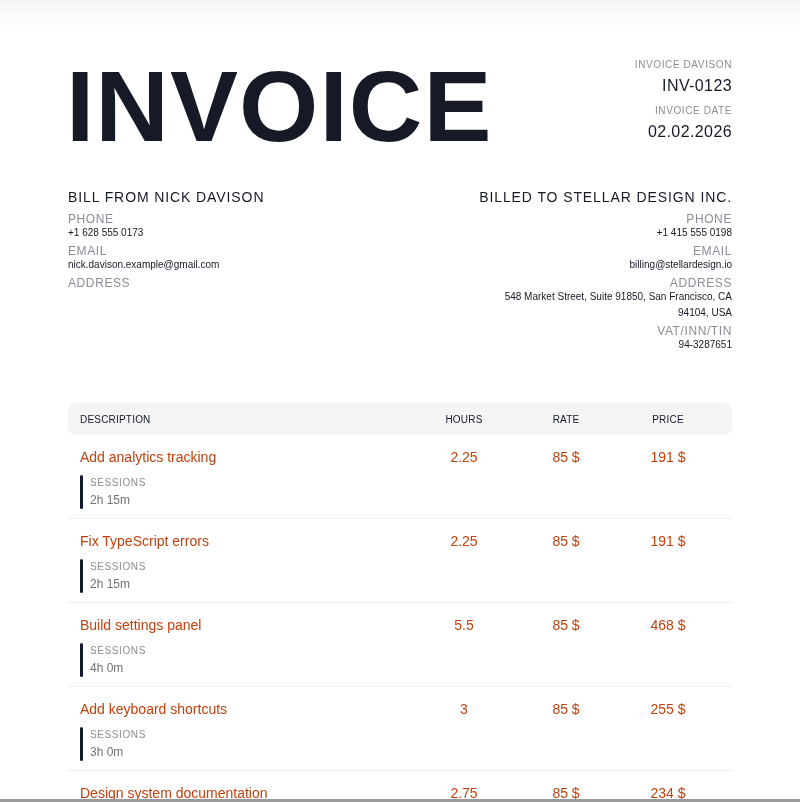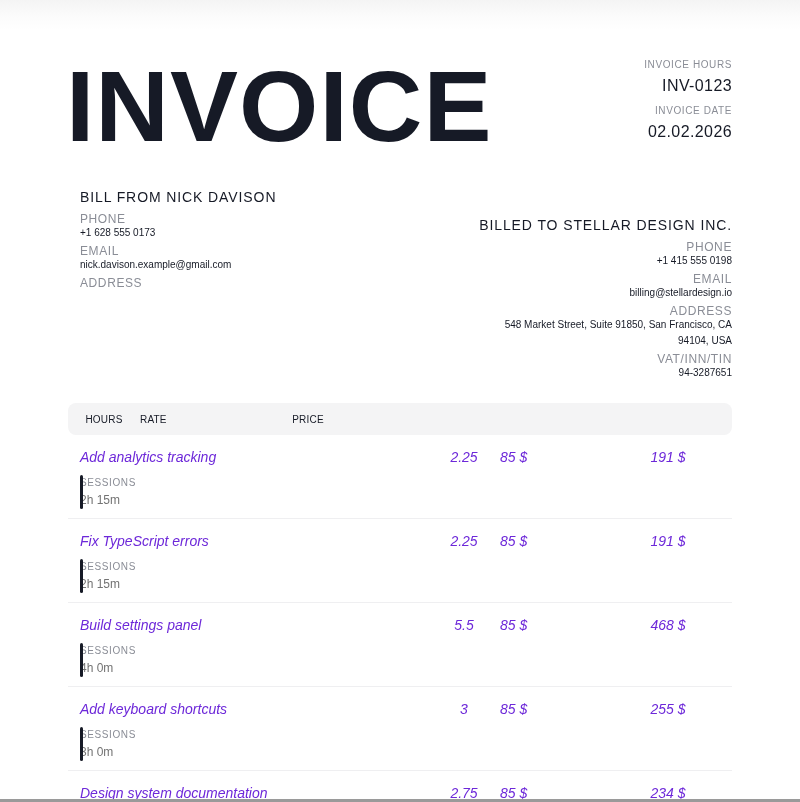--- a/index.html
+++ b/index.html
@@ -9,52 +9,52 @@
     background: linear-gradient(to bottom, #f4f4f4 0%, #fbfbfb 50%, #ffffff 100%); }
   .page { position: absolute; left: 68px; top: 0; width: 664px; }
   .title { position: absolute; left: -2px; top: 56px; font-size: 100px; font-weight: 700;
     letter-spacing: 1px; line-height: 1; color: #161a26; transform: scaleX(1.02); transform-origin: left; }
   .meta { position: absolute; right: 0; top: 59px; text-align: right; width: 200px; }
   .meta-label { font-size: 10px; color: #8a8d96; letter-spacing: 0.6px; line-height: 12px; }
   .meta-value { font-size: 16px; color: #161a26; letter-spacing: 0.4px; line-height: 20px; margin-top: 5px; }
   .meta-gap { height: 9px; }
   .meta-value.date { font-size: 16px; }
   .party { position: absolute; top: 188px; width: 332px; }
-  .party.from { left: 12px; }
-  .party.to { right: 0; text-align: right; margin-top: 28px; }
+  .party.from { left: 0; }
+  .party.to { right: 0; text-align: right; }
   .party-title { font-size: 14px; letter-spacing: 0.9px; color: #161a26; line-height: 18px; margin-bottom: 7px; }
   .field-label { font-size: 12px; color: #8a8d96; letter-spacing: 0.6px; line-height: 12px; margin-top: 4px; }
   .field-value { font-size: 10px; color: #161a26; line-height: 16px; margin-bottom: 2px; }
   .table { position: absolute; left: 0; top: 403px; width: 664px; }
   .thead { height: 32px; background: #f4f4f5; border-radius: 8px; display: flex; align-items: center;
     font-size: 10px; color: #161a26; letter-spacing: 0.2px; }
   .col-desc { width: 360px; padding-left: 12px; }
   .col-hours { width: 72px; text-align: center; }
-  .col-rate { width: 132px; text-align: left; }
+  .col-rate { width: 132px; text-align: center; }
   .col-price { width: 72px; text-align: center; }
   .row { height: 84px; border-bottom: 1px solid #efeff1; position: relative; }
-  .row-main { display: flex; padding-top: 13px; font-size: 14px; color: #6d28d9; line-height: 18px; font-style: italic; }
+  .row-main { display: flex; padding-top: 13px; font-size: 14px; color: #c2410c; line-height: 18px; }
   .row-main .col-desc { padding-left: 12px; }
-  .sessions { position: absolute; left: 12px; top: 40px; height: 34px; }
+  .sessions { position: absolute; left: 12px; top: 40px; padding-left: 10px; height: 34px; }
   .sessions-bar { position: absolute; left: 0; top: 0; width: 3px; height: 34px; background: #161a26; border-radius: 2px; }
   .sessions-label { font-size: 10px; color: #8a8d96; letter-spacing: 0.6px; line-height: 12px; padding-top: 2px; }
   .sessions-value { font-size: 12px; color: #737373; line-height: 16px; margin-top: 3px; }
   .bottom-line { position: absolute; left: 0; top: 799px; width: 800px; height: 3px; background: #9a9a9a; }
 </style>
 </head>
 <body>
 
 <div class="top-fade"></div>
 
 <div class="page">
 
   <h1 class="title">INVOICE</h1>
 
   <div class="meta">
-    <div class="meta-label">INVOICE HOURS</div>
+    <div class="meta-label">INVOICE DAVISON</div>
     <div class="meta-value">INV-0123</div>
     <div class="meta-gap"></div>
     <div class="meta-label">INVOICE DATE</div>
     <div class="meta-value date">02.02.2026</div>
   </div>
 
   <div class="party from">
     <div class="party-title">BILL FROM NICK DAVISON</div>
     <div class="field-label">PHONE</div>
     <div class="field-value">+1 628 555 0173</div>
@@ -71,20 +71,21 @@
     <div class="field-value">billing@stellardesign.io</div>
     <div class="field-label">ADDRESS</div>
     <div class="field-value" style="margin-bottom:0">548 Market Street, Suite 91850, San Francisco, CA</div>
     <div class="field-value">94104, USA</div>
     <div class="field-label">VAT/INN/TIN</div>
     <div class="field-value">94-3287651</div>
   </div>
 
   <div class="table">
     <div class="thead">
+      <div class="col-desc">DESCRIPTION</div>
       <div class="col-hours">HOURS</div>
       <div class="col-rate">RATE</div>
       <div class="col-price">PRICE</div>
     </div>
 
     <div class="row">
       <div class="row-main">
         <div class="col-desc">Add analytics tracking</div>
         <div class="col-hours">2.25</div>
         <div class="col-rate">85 $</div>

